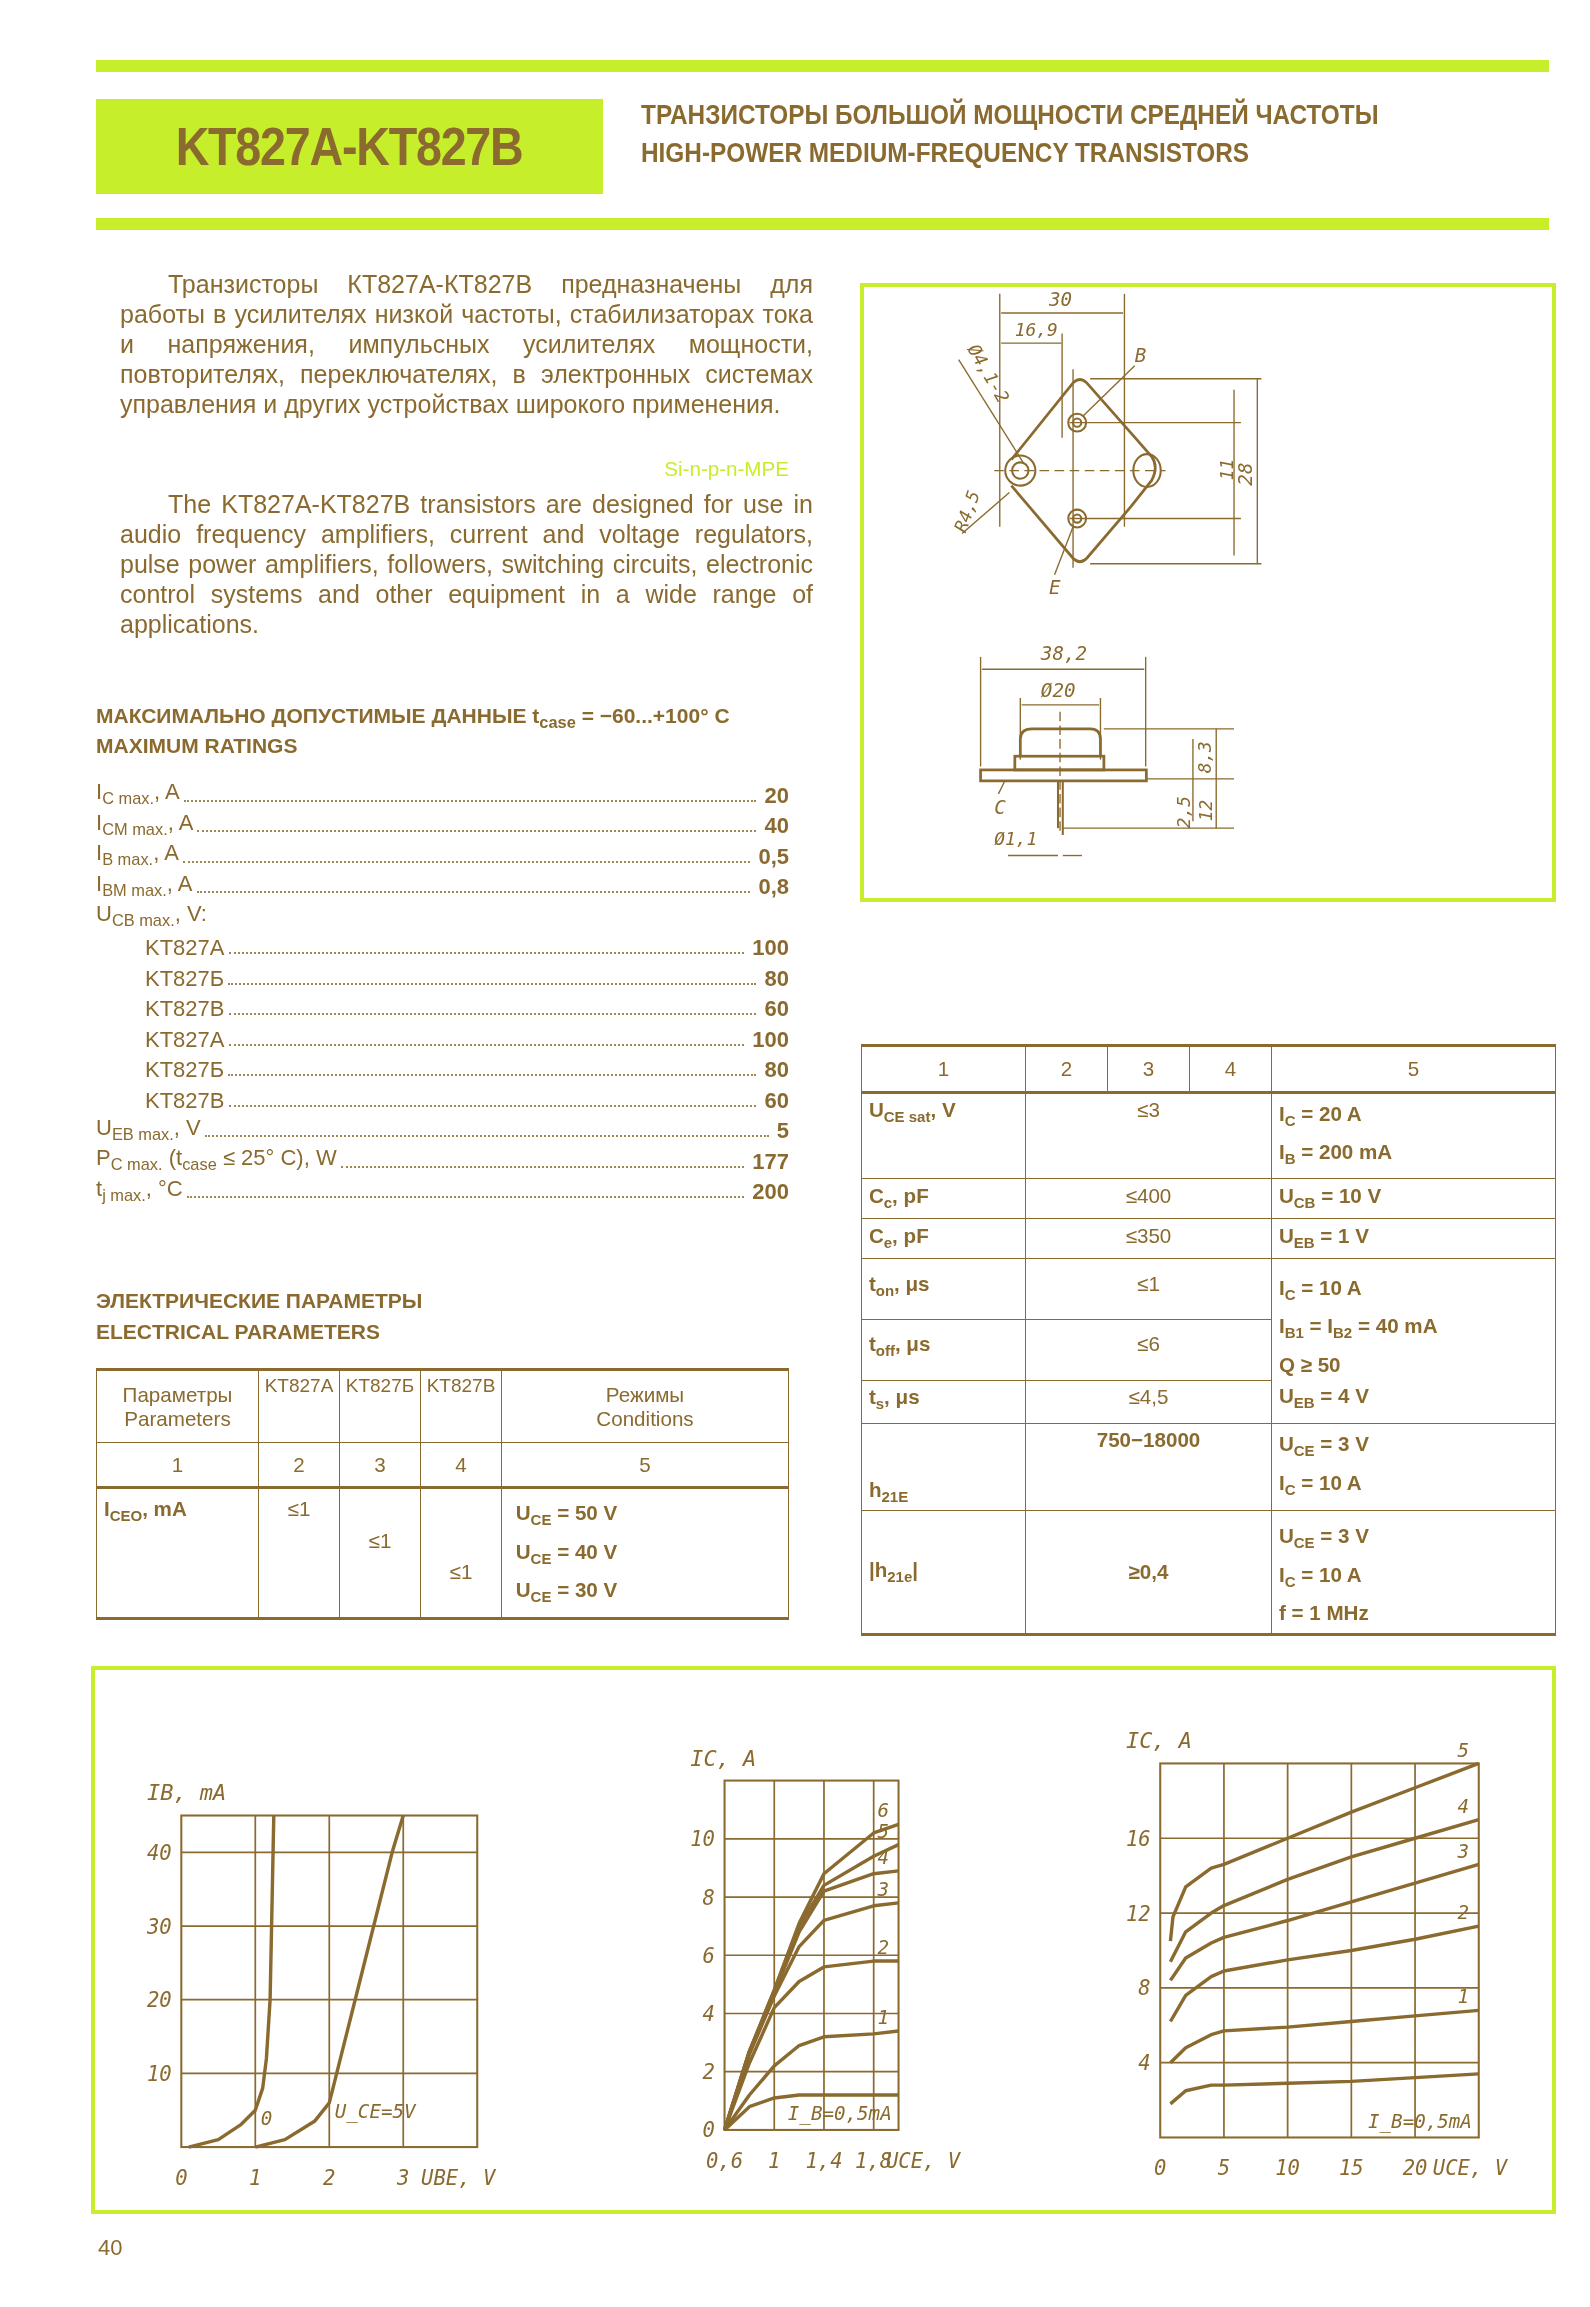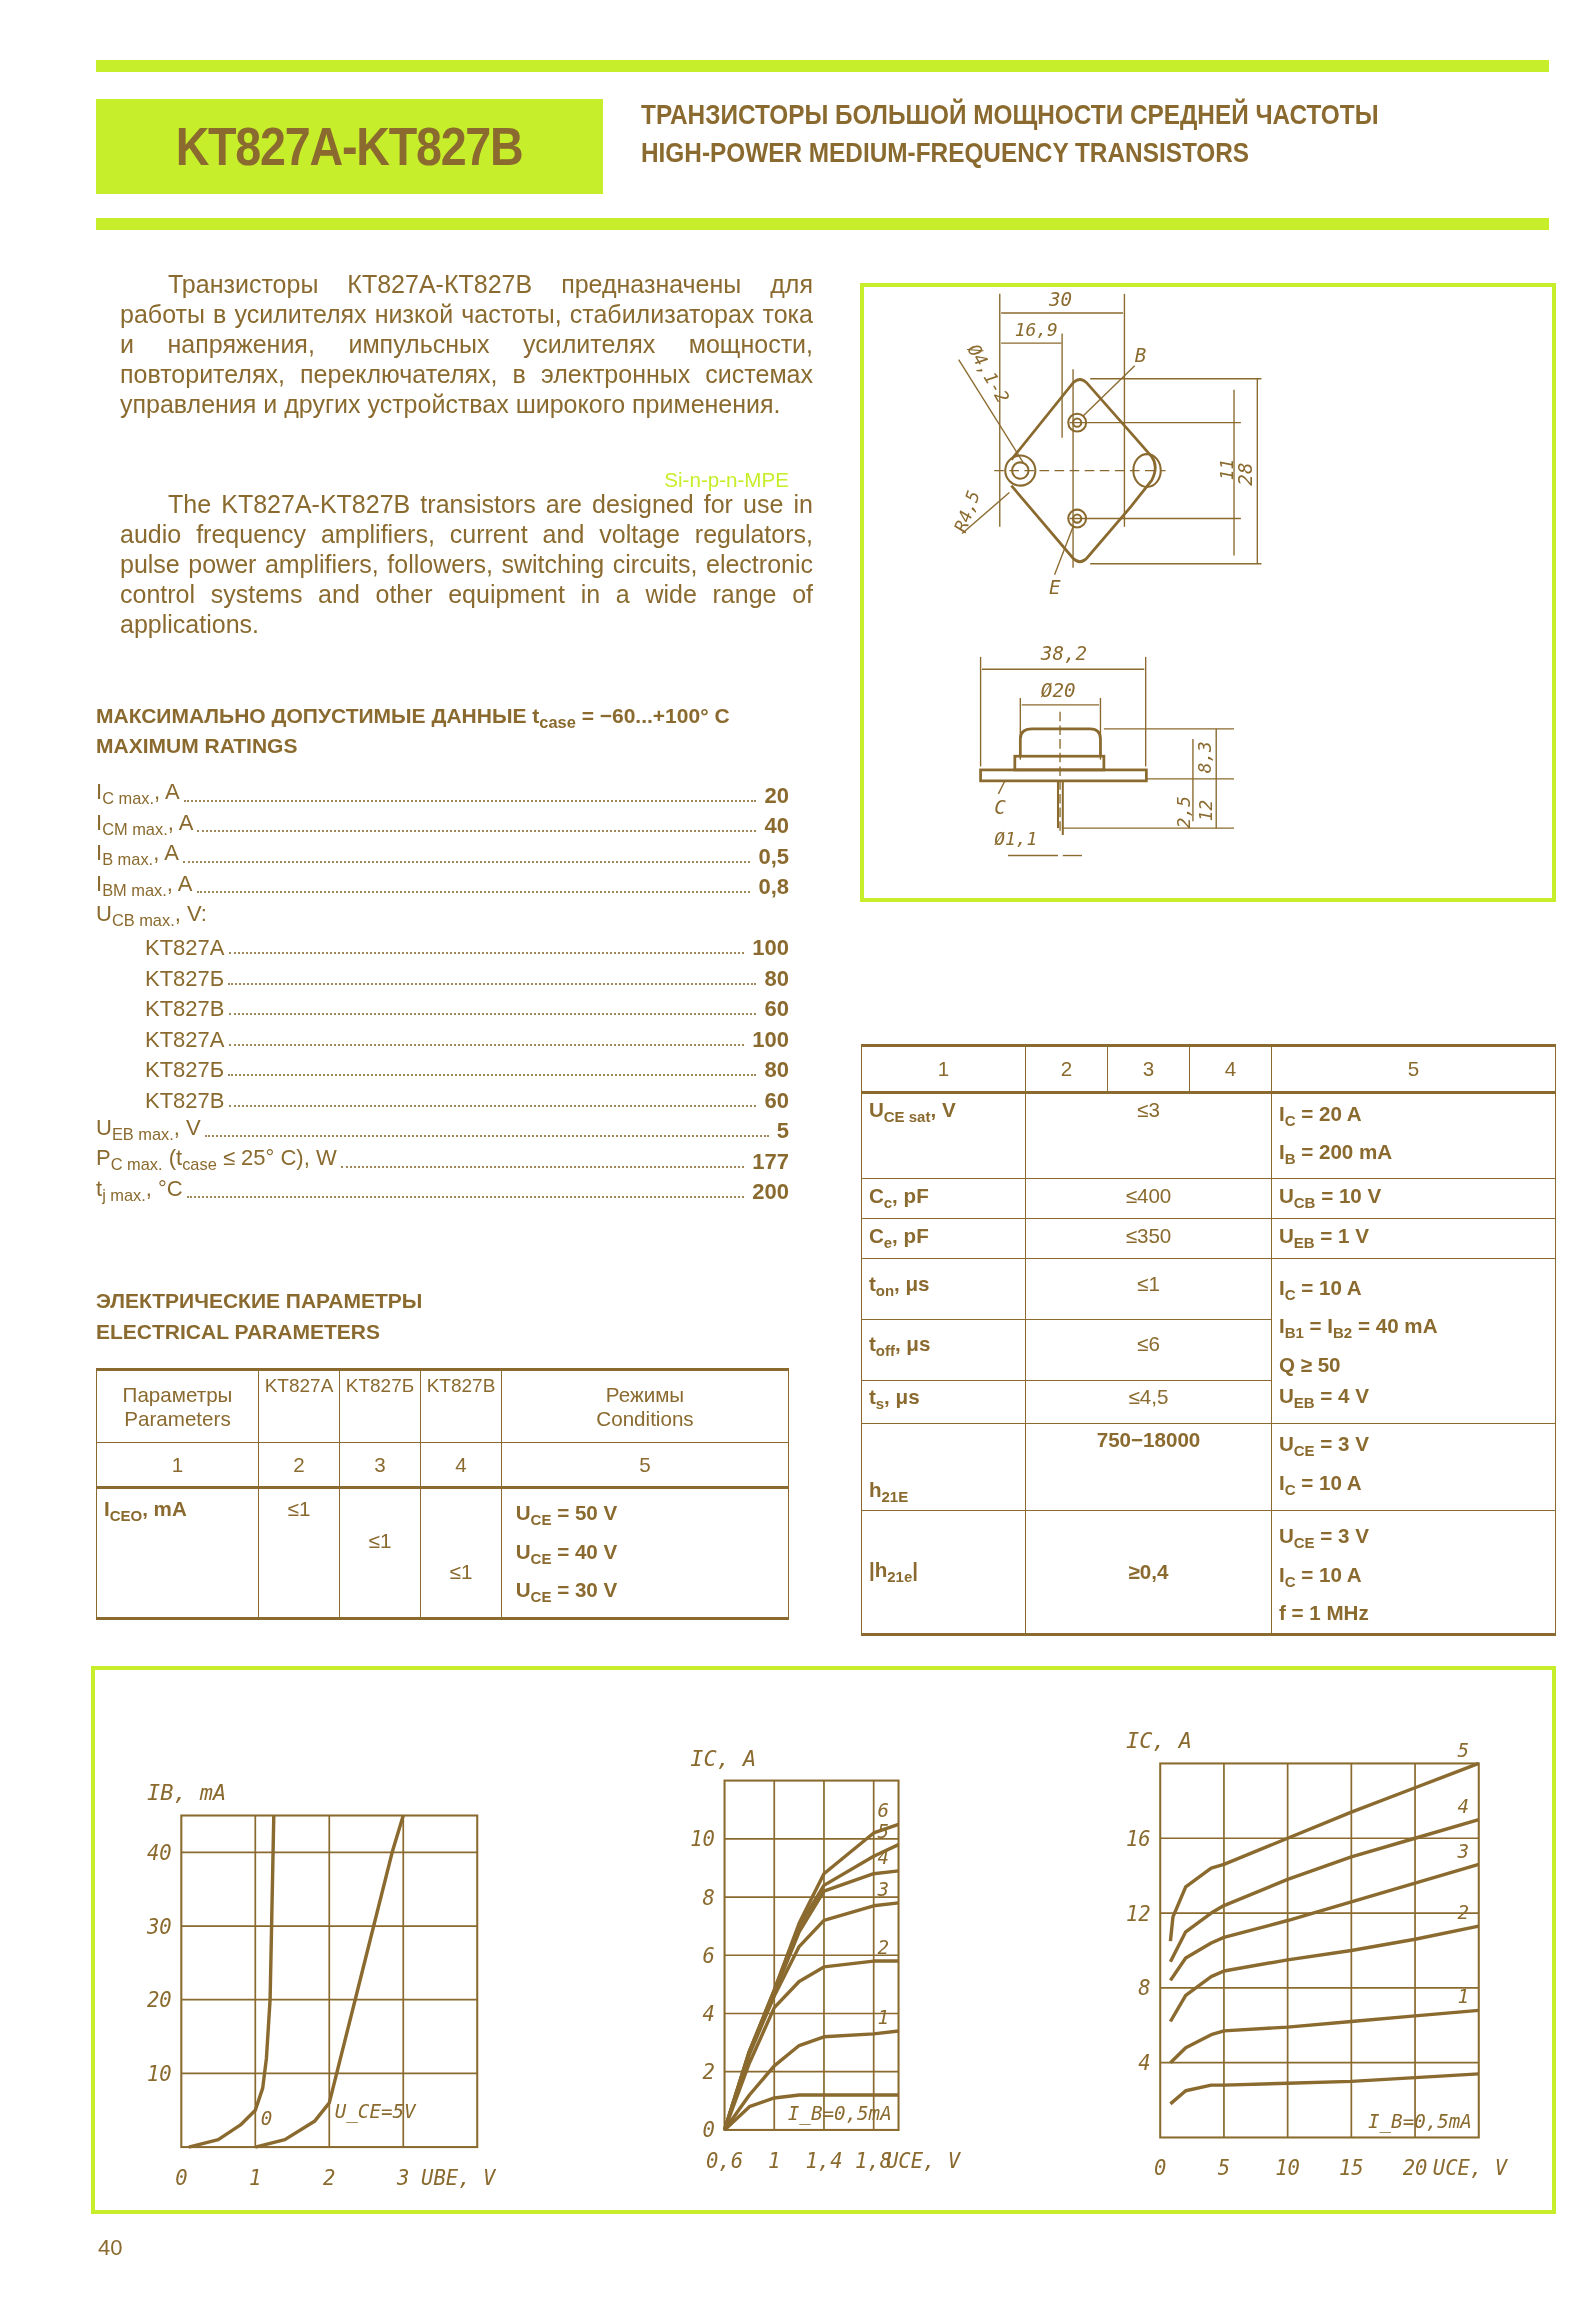--- a/index.html
+++ b/index.html
@@ -48,21 +48,21 @@
 
 <div class="lime-bar" style="top:60px"></div>
 <div class="title-box">
   <span>KT827A-KT827B</span>
 </div>
 <div class="subtitle" style="top:99px">ТРАНЗИСТОРЫ БОЛЬШОЙ МОЩНОСТИ СРЕДНЕЙ ЧАСТОТЫ</div>
 <div class="subtitle" style="top:137px">HIGH-POWER MEDIUM-FREQUENCY TRANSISTORS</div>
 <div class="lime-bar" style="top:218px"></div>
 
 <div class="para" style="top:269px"><span class="indent"></span><span>Транзисторы КТ827А-КТ827В предназначены для работы в усилителях низкой частоты, стабилизаторах тока и напряжения, импульсных усилителях мощности, повторителях, переключателях, в электронных системах управления и других устройствах широкого применения.</span></div>
-<div class="sinpn" style="top:468px">Si-n-p-n-MPE</div>
+<div class="sinpn" style="top:457px">Si-n-p-n-MPE</div>
 <div class="para" style="top:489px"><span class="indent"></span><span>The KT827A-KT827B transistors are designed for use in audio frequency amplifiers, current and voltage regulators, pulse power amplifiers, followers, switching circuits, electronic control systems and other equipment in a wide range of applications.</span></div>
 
 <div class="section-head" style="top:700px"><span>МАКСИМАЛЬНО ДОПУСТИМЫЕ ДАННЫЕ</span> <span style="font-weight:bold"><span>t</span><sub>case</sub><span> = −60...+100° C</span></span></div>
 <div class="section-head" style="top:730px">MAXIMUM RATINGS</div>
 
 <div class="ratings" id="ratings">
     <div class="rrow">
       <span class="lbl">I<sub>C max.</sub>, A</span>
       <span class="dots"></span>
       <span class="val">20</span>

